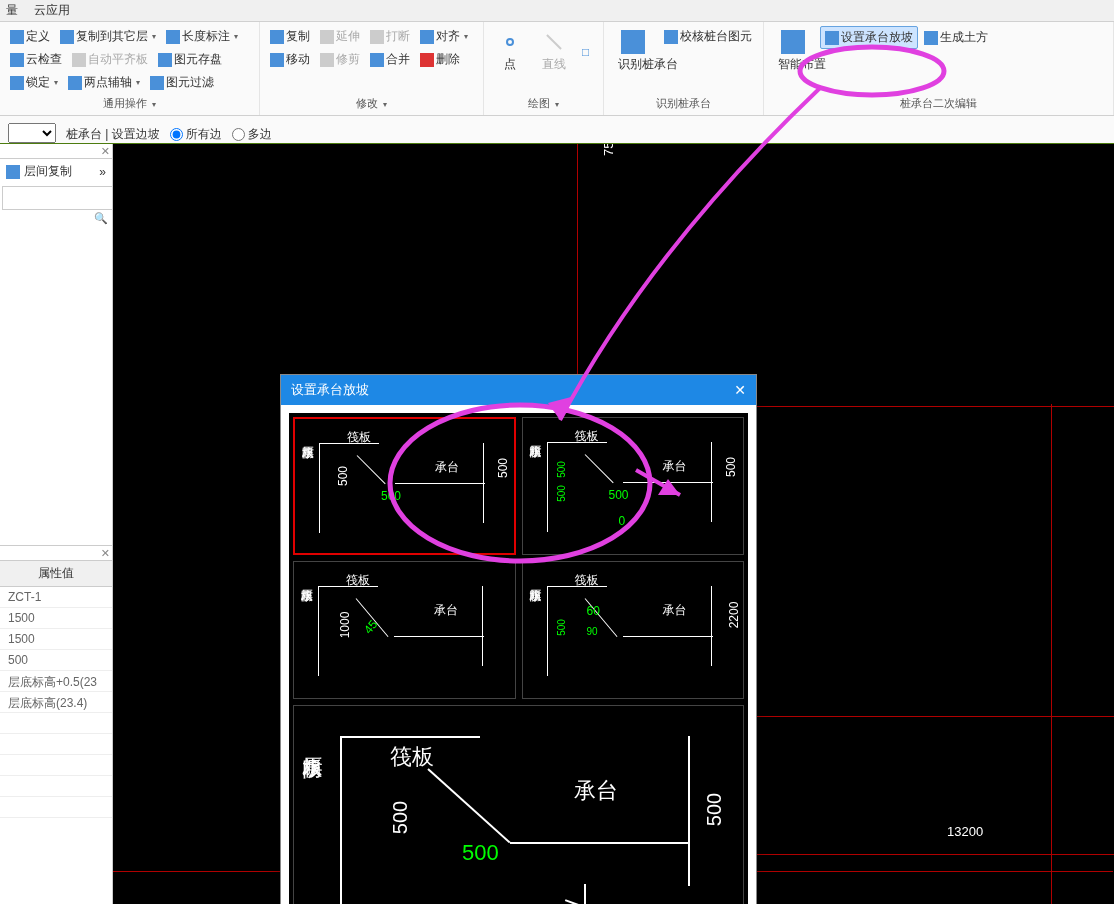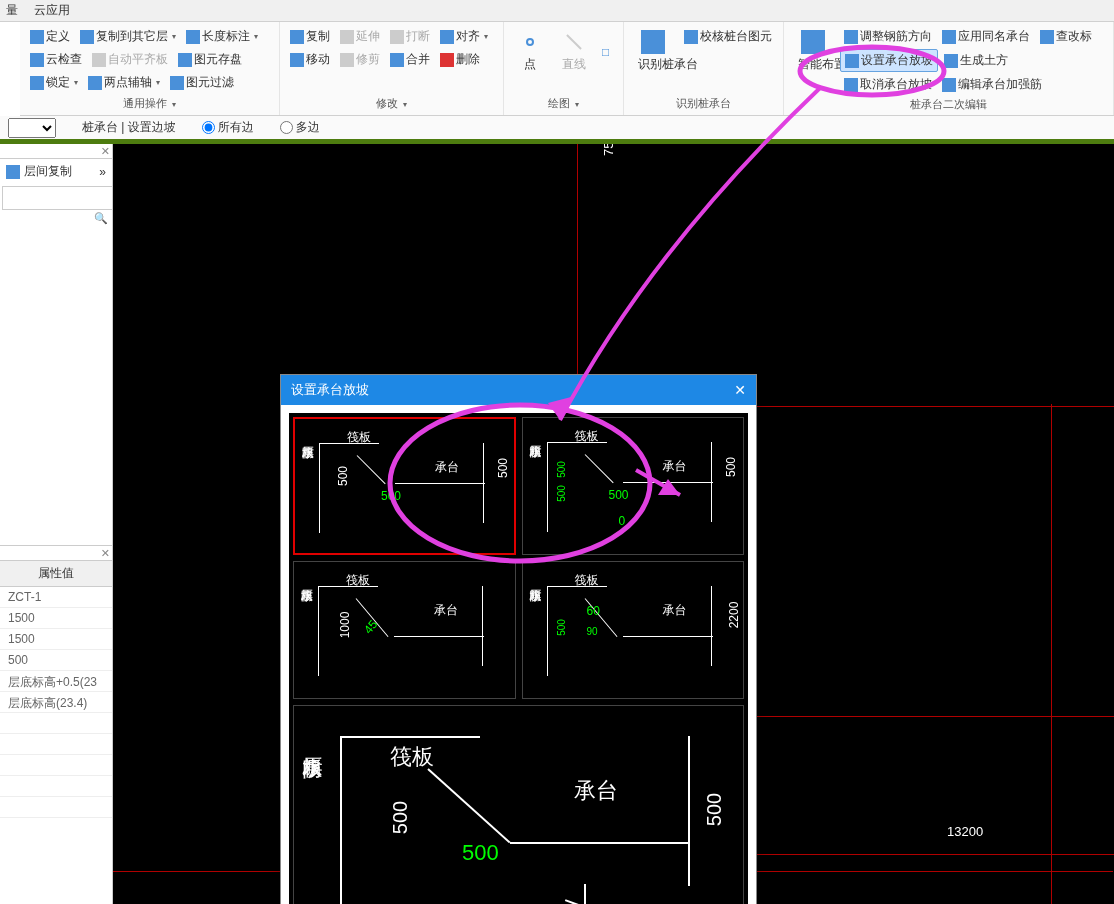--- a/index.html
+++ b/index.html
@@ -3,35 +3,35 @@
 <meta charset="utf-8">
 <style>
 * { box-sizing: border-box; margin: 0; padding: 0; font-family: "Microsoft YaHei", sans-serif; }
 body { width: 1114px; height: 904px; background: #fff; overflow: hidden; font-size: 12px; color: #333; }
 
 
 .topmenu { height: 22px; background: #f0f0f0; border-bottom: 1px solid #d0d0d0; padding: 2px 6px; display: flex; gap: 16px; align-items: center; }
 .topmenu span { cursor: default; }
 
 
-.ribbon { height: 94px; background: #fafafa; border-bottom: 1px solid #d0d0d0; display: flex; margin-left: 20px; }
+.ribbon { height: 94px; background: #fafafa; border-bottom: 1px solid #d0d0d0; display: flex; }
 .ribbon-group { border-right: 1px solid #e5e5e5; padding: 4px 6px; display: flex; flex-direction: column; justify-content: space-between; }
 .group-label { text-align: center; font-size: 11px; color: #555; margin-top: 2px; }
 .rb-rows { display: flex; flex-direction: column; gap: 2px; }
 .rb-row { display: flex; gap: 2px; flex-wrap: wrap; }
 .rb-btn { padding: 2px 4px; display: flex; align-items: center; gap: 2px; cursor: default; border-radius: 2px; font-size: 12px; white-space: nowrap; }
 .rb-btn.highlighted { background: #cde4ff; border: 1px solid #66a3e0; }
 .rb-btn.disabled { color: #aaa; }
 .rb-icon { width: 14px; height: 14px; display: inline-block; }
 .rb-big { display: flex; flex-direction: column; align-items: center; gap: 2px; padding: 4px 8px; }
 .rb-big .rb-icon { width: 24px; height: 24px; }
 .caret { font-size: 8px; color: #666; margin-left: 2px; }
 
 
-.subbar { height: 28px; background: #fafafa; border-bottom: 5px solid #4d7c0f; display: flex; align-items: center; gap: 26px; padding: 0 8px; }
+.subbar { height: 28px; background: #fafafa; border-bottom: 1px solid #4d7c0f; display: flex; align-items: flex-end; gap: 10px; padding: 0 8px; }
 .subbar select { height: 20px; width: 48px; font-size: 12px; }
 .radio-lbl { display: flex; align-items: center; gap: 3px; }
 
 
 .main { display: flex; height: calc(904px - 22px - 94px - 28px); }
 .leftpanel { width: 113px; background: #fff; border-right: 1px solid #ccc; display: flex; flex-direction: column; overflow: hidden; }
 .lp-top { border-bottom: 1px solid #ccc; position: relative; }
 .lp-close { position: absolute; right: 2px; top: 1px; cursor: pointer; color: #888; font-size: 11px; }
 .lp-btn { padding: 4px 6px; display: flex; align-items: center; gap: 4px; }
 .lp-search { width: 100%; height: 24px; border: 1px solid #ccc; padding: 2px 4px; }
@@ -205,51 +205,27 @@
   </div>
 
   <div class="ribbon-group" style="flex:1">
     <div style="display:flex; gap:4px; align-items:flex-start;">
       <div class="rb-big rb-btn">
           <span class="rb-icon" style="background:#4a90d9"></span>
           <span style="width:30px;word-break:break-all;text-align:center">智能布置</span>
         </div>
       <div class="rb-rows">
         <div class="rb-row">
-          <div class="rb-btn">
-              <span class="rb-icon" style="background:#4a90d9"></span>
-              <span>调整钢筋方向</span>
-            </div>
-          <div class="rb-btn">
-              <span class="rb-icon" style="background:#4a90d9"></span>
-              <span>应用同名承台</span>
-            </div>
-          <div class="rb-btn">
-              <span class="rb-icon" style="background:#4a90d9"></span>
-              <span>查改标</span>
-            </div>
-        </div>
-        <div class="rb-row">
           <div class="rb-btn highlighted">
               <span class="rb-icon" style="background:#4a90d9"></span>
               <span>设置承台放坡</span>
             </div>
           <div class="rb-btn">
               <span class="rb-icon" style="background:#4a90d9"></span>
               <span>生成土方</span>
-            </div>
-        </div>
-        <div class="rb-row">
-          <div class="rb-btn">
-              <span class="rb-icon" style="background:#4a90d9"></span>
-              <span>取消承台放坡</span>
-            </div>
-          <div class="rb-btn">
-              <span class="rb-icon" style="background:#4a90d9"></span>
-              <span>编辑承台加强筋</span>
             </div>
         </div>
       </div>
     </div>
     <div class="group-label">桩承台二次编辑</div>
   </div>
 </div>
 
 <div class="subbar">
   <select><option></option></select>

